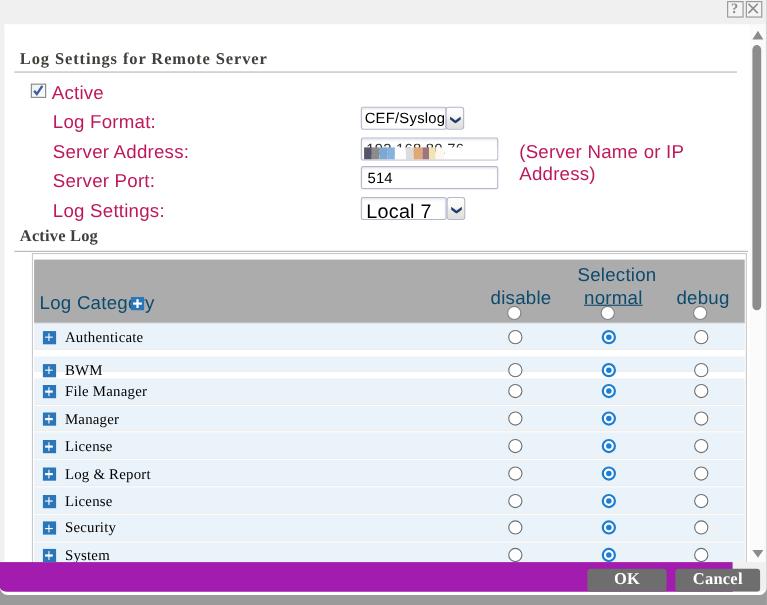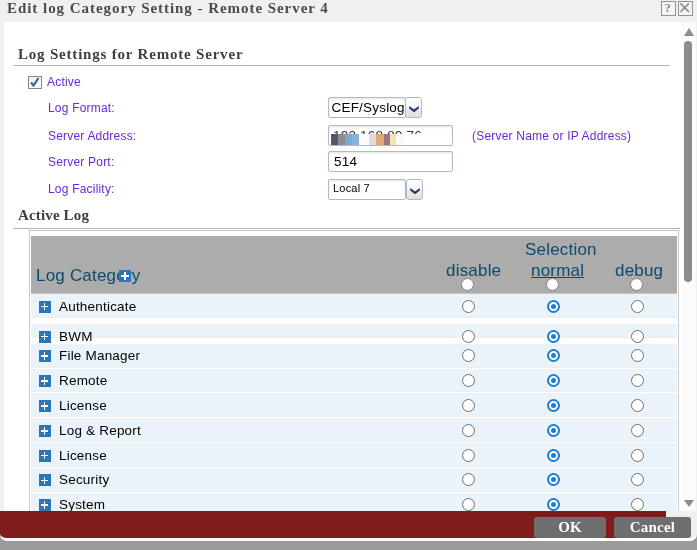--- a/index.html
+++ b/index.html
@@ -10,57 +10,56 @@
   background:#f0f0f0; border-bottom:3px solid #fff; border-radius:0 0 7px 7px; overflow:hidden; }
 .title { position:absolute; left:7px; top:-0.5px; font-family:"Liberation Serif", serif;
   font-weight:bold; font-size:15px; color:#4d4b47; letter-spacing:0.95px; }
 .tbtn { position:absolute; top:1px; width:14.5px; height:14.5px; background:#f4f4f4;
   border:1.6px solid #939393; }
 .content { position:absolute; left:3.5px; top:22px; width:678.5px; height:488.5px;
   background:#fff; overflow:hidden; }
 .h2 { position:absolute; font-family:"Liberation Serif", serif; font-weight:bold;
   font-size:15px; color:#42403c; letter-spacing:0.8px; }
 .hr { position:absolute; height:1px; background:#b5b5b5; }
-.lbl { position:absolute; font-size:12px; color:#6d28d9;text-align:center; }
+.lbl { position:absolute; font-size:17px; color:#be185d; }
 .field { position:absolute; background:#fff; border:1px solid #b2b7c9; border-radius:2px;
   box-shadow: inset 0 1.5px 2px rgba(90,100,130,0.14); overflow:hidden; }
 .combo-trig { position:absolute; border:1px solid #b2b7c9; border-radius:3px;
   background:linear-gradient(#ffffff 0%,#f8f8f6 45%,#e9e9e5 55%,#e0e0dc 100%); }
 .chev { position:absolute; left:2.5px; top:7.5px; }
 
 .tbl { position:absolute; left:29px; top:230px; width:650px; height:280.5px;
   background:#fff; border:1px solid #c9c9c9; border-bottom:none; overflow:hidden; }
 .thead { position:absolute; left:1px; right:1px; top:5px; height:58px; background:#acacac;
   border-bottom:1px solid #c6c6c6; }
 .th { position:absolute; color:#0c4a6e; font-size:17px; }
-.row { position:absolute; left:1px; right:1px; height:25px; background:#eaf3fa; }
+.row { position:absolute; left:1px; right:1px; height:25px; background:#eaf3fa;font-family:Liberation Serif, serif; }
 .rtext { position:absolute; left:28px; top:4.5px; font-size:13.5px; color:#000; }
 .plus { position:absolute; width:12px; height:12px; background:#2b76b9; }
 .plus:before { content:""; position:absolute; left:2.2px; top:5.2px; width:7.6px; height:1.7px; background:#fff; }
 .plus:after { content:""; position:absolute; left:5.2px; top:2.2px; width:1.7px; height:7.6px; background:#fff; }
 .radio { position:absolute; width:13px; height:13px; border-radius:50%;
   border:1px solid #6e6e6e; background:#fff; }
 .radio-sel { position:absolute; width:13px; height:13px; border-radius:50%;
   border:2px solid #1b7ed3; background:#fff; }
 .radio-sel:after { content:""; position:absolute; left:2px; top:2px; width:5px; height:5px;
   border-radius:50%; background:#1b7ed3; }
 .hradio { position:absolute; width:13px; height:13px; border-radius:50%;
   border:1px solid #828282; background:#fff; }
 
 .sb { position:absolute; left:682px; top:22px; width:14px; height:488.5px; background:#fbfbfb; }
 .footer { position:absolute; left:0; top:510.5px; width:666px; height:30.5px;
-  background:#7f1d1d; }
+  background:#a21caf; }
 .btn { position:absolute; top:6.5px; height:21px; background:#6e6e6e; border-radius:3px;
   color:#fff; font-family:"Liberation Serif", serif; font-weight:bold; font-size:15px;
   text-align:center; line-height:21px; }
 </style>
 </head>
 <body>
 <div class="dlg">
-  <div class="title">Edit log Category Setting - Remote Server 4</div>
   <div class="tbtn" style="left:661px;">
     <svg width="11.3" height="11.3" viewBox="0 0 11.3 11.3" style="position:absolute;left:0;top:0;">
       <text x="5.8" y="9.9" font-size="13" font-weight="bold" fill="#8d8d8d" text-anchor="middle" font-family="Liberation Serif">?</text>
     </svg>
   </div>
   <div class="tbtn" style="left:678px;">
     <svg width="11.3" height="11.3" viewBox="0 0 11.3 11.3" style="position:absolute;left:0;top:0;">
       <path d="M1.4 1.4 L9.9 9.9 M9.9 1.4 L1.4 9.9" stroke="#8d8d8d" stroke-width="1.55"></path>
     </svg>
   </div>
@@ -72,21 +71,21 @@
     <div class="abs" style="left:24.5px; top:54px; width:14px; height:13px; border:1.4px solid #848484; background:linear-gradient(135deg,#eef0f2,#fdfdfd);">
       <svg width="13" height="13" viewBox="0 0 13 13" style="position:absolute;left:-1px;top:-1px;">
         <path d="M3 6.5 L5.5 9.5 L10.5 2" fill="none" stroke="#3c5fa6" stroke-width="2.2"></path>
       </svg>
     </div>
     <div class="lbl" style="left:43.5px; top:53px;">Active</div>
 
     <div class="lbl" style="left:44.5px; top:79px;">Log Format:</div>
     <div class="lbl" style="left:44.5px; top:107px;">Server Address:</div>
     <div class="lbl" style="left:44.5px; top:133px;">Server Port:</div>
-    <div class="lbl" style="left:44.5px; top:160px;">Log Facility:</div>
+    <div class="lbl" style="left:44.5px; top:160px;">Log Settings:</div>
 
     <div class="field" style="left:324.5px; top:75px; width:78px; height:21px;">
       <div style="position:absolute;left:2.5px;top:2px;font-size:13.5px;">CEF/Syslog</div>
     </div>
     <div class="combo-trig" style="left:401.5px; top:75px; width:17px; height:21px;">
       <svg class="chev" width="10" height="6" viewBox="0 0 10 6">
         <path d="M0.2 0 L5 3.6 L9.8 0 L9.8 2.6 L5 6.3 L0.2 2.6 Z" fill="#1e3a74"></path>
       </svg>
     </div>
 
@@ -106,21 +105,21 @@
         <div style="width:55px;background:#fff;"></div>
       </div>
     </div>
     <div class="lbl" style="left:468.5px; top:107px;">(Server Name or IP Address)</div>
 
     <div class="field" style="left:324.5px; top:129px; width:125px; height:21px;">
       <div style="position:absolute;left:5px;top:2px;font-size:13.5px;">514</div>
     </div>
 
     <div class="field" style="left:324.5px; top:157px; width:78px; height:21px;">
-      <div style="position:absolute;left:4px;top:2px;font-size:11px;">Local 7</div>
+      <div style="position:absolute;left:4px;top:2px;font-size:18px;">Local 7</div>
     </div>
     <div class="combo-trig" style="left:402.5px; top:157px; width:17px; height:21px;">
       <svg class="chev" width="10" height="6" viewBox="0 0 10 6">
         <path d="M0.2 0 L5 3.6 L9.8 0 L9.8 2.6 L5 6.3 L0.2 2.6 Z" fill="#1e3a74"></path>
       </svg>
     </div>
 
     <div class="h2" style="left:14.5px; top:185px; letter-spacing:0.15px;">Active Log</div>
     <div class="hr" style="left:9.5px; top:206px; width:667px;"></div>
   </div>
@@ -153,21 +152,21 @@
     </div>
     <div class="row" style="top:112.7px; height:23.85px; border-bottom:1px solid #efedea;">
       <div class="plus" style="left:7.5px;top:6.5px;"></div>
       <div class="rtext">File Manager</div>
       <div class="radio" style="left:430.5px;top:5.5px;"></div>
       <div class="radio-sel" style="left:515.5px;top:5.5px;"></div>
       <div class="radio" style="left:599.5px;top:5.5px;"></div>
     </div>
     <div class="row" style="top:137.55px; height:23.85px; border-bottom:1px solid #efedea;">
       <div class="plus" style="left:7.5px;top:6.5px;"></div>
-      <div class="rtext">Remote</div>
+      <div class="rtext">Manager</div>
       <div class="radio" style="left:430.5px;top:5.5px;"></div>
       <div class="radio-sel" style="left:515.5px;top:5.5px;"></div>
       <div class="radio" style="left:599.5px;top:5.5px;"></div>
     </div>
     <div class="row" style="top:162.4px; height:23.85px; border-bottom:1px solid #efedea;">
       <div class="plus" style="left:7.5px;top:6.5px;"></div>
       <div class="rtext">License</div>
       <div class="radio" style="left:430.5px;top:5.5px;"></div>
       <div class="radio-sel" style="left:515.5px;top:5.5px;"></div>
       <div class="radio" style="left:599.5px;top:5.5px;"></div>

